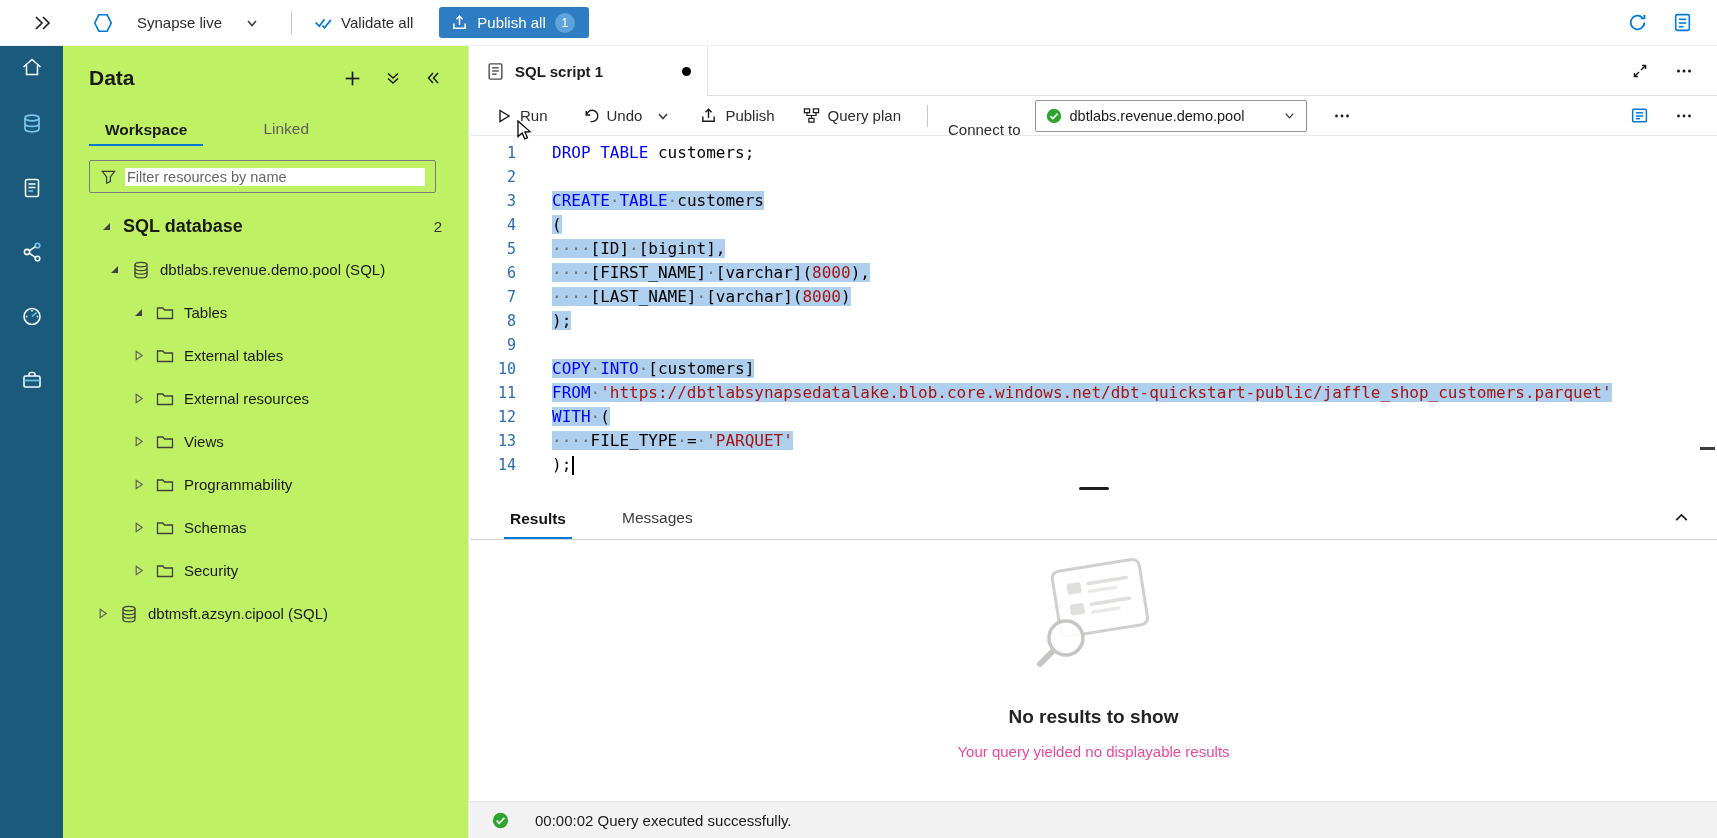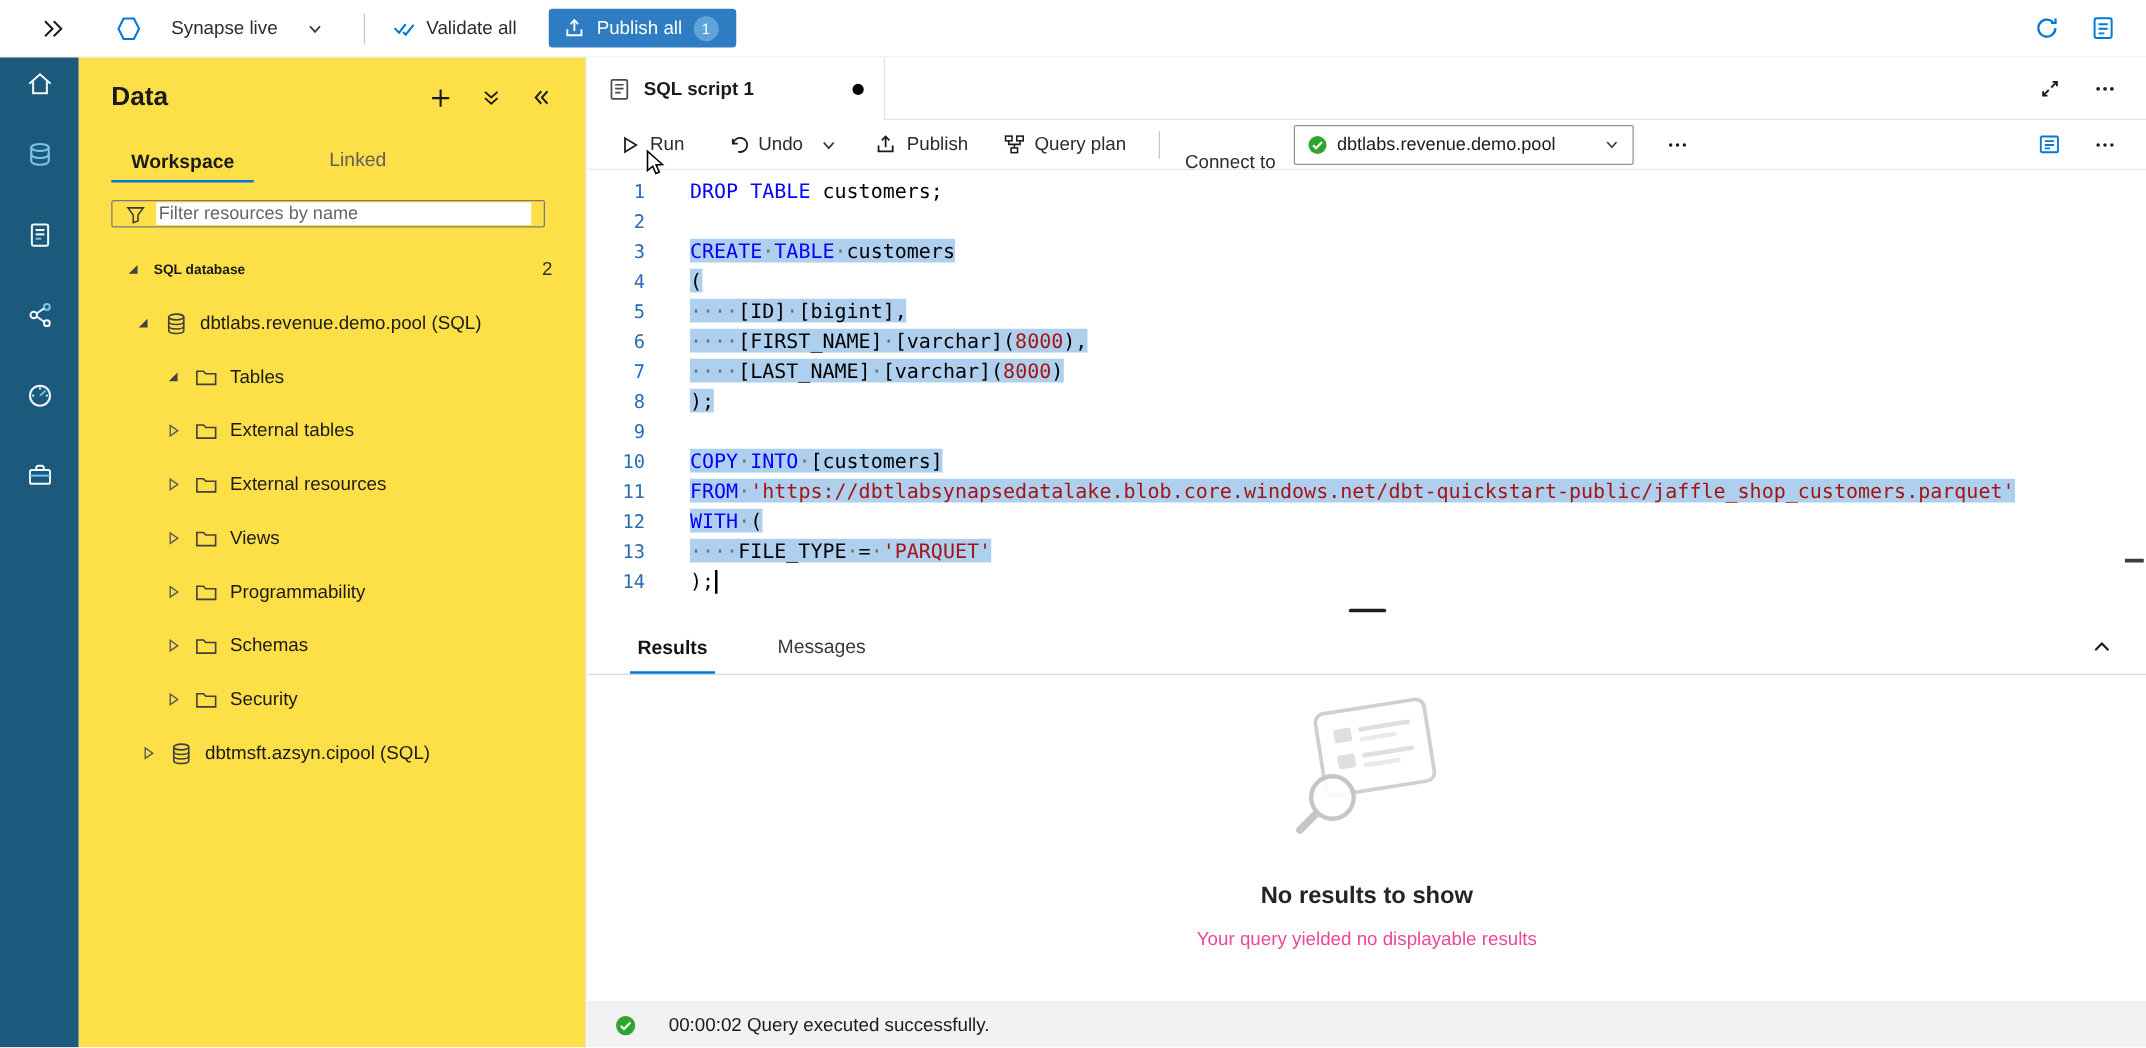--- a/index.html
+++ b/index.html
@@ -20,37 +20,37 @@
          background:#5ea4da;color:#fff;font-size:12px;}
   .spacer{flex:1;}
   .tb-right{display:flex;align-items:center;gap:24px;margin-right:24px;}
 
   
   .rail{position:absolute;left:0;top:46px;width:63px;bottom:0;background:var(--rail,#1b5a7c);display:flex;flex-direction:column;align-items:center;}
   .rail-item{width:63px;height:64px;display:flex;align-items:center;justify-content:center;}
   .rail-item:first-child{height:50px;margin-top:-4px;}
 
   
-  .explorer{position:absolute;left:63px;top:46px;width:406px;bottom:0;background:#fde047;border-right:1px solid #e5e5e5;box-sizing:border-box;}
+  .explorer{position:absolute;left:63px;top:46px;width:406px;bottom:0;background:#bef264;border-right:1px solid #e5e5e5;box-sizing:border-box;}
   .ex-header{height:64px;display:flex;align-items:center;padding:0 26px;}
   .ex-title{font-size:21px;font-weight:bold;color:#1b1a19;}
   .ex-header .spacer{flex:1;}
   .ex-hicons{display:flex;align-items:center;gap:22px;}
   .ex-tabs{height:36px;display:flex;gap:44px;padding:0 26px;align-items:flex-end;}
   .ex-tab{padding:0 16px 8px 16px;font-size:15.5px;color:#605e5c;}
   .ex-tab.active{color:#1b1a19;font-weight:bold;border-bottom:2.5px solid var(--accent,#0078d4);padding-bottom:5.5px;}
-  .ex-filter{margin:14px 32px 0 26px;height:22px;border:1px solid #7a7a7a;border-radius:2px;display:flex;align-items:center;padding:0 10px;gap:8px;box-sizing:border-box;}
+  .ex-filter{margin:14px 32px 0 26px;height:33px;border:1px solid #7a7a7a;border-radius:2px;display:flex;align-items:center;padding:0 10px;gap:8px;box-sizing:border-box;}
   .ex-filter input{border:none;outline:none;flex:1;font-size:14.5px;color:#1b1a19;font-family:inherit;}
   .ex-filter input::placeholder{color:#666;}
   .tree{margin-top:12px;}
   .tree-row{height:43px;display:flex;align-items:center;gap:9px;box-sizing:border-box;cursor:pointer;}
   .t-glyph{width:15px;flex:none;display:flex;justify-content:center;}
   .t-icon{flex:none;display:flex;}
   .t-label{font-size:15px;color:#1b1a19;white-space:nowrap;}
-  .t-label.bold{font-weight:bold;font-size:11px;}
+  .t-label.bold{font-weight:bold;font-size:18px;}
   .t-count{margin-left:auto;margin-right:26px;font-size:15px;color:#323130;}
 
   
   .main{position:absolute;left:470px;top:46px;right:0;bottom:0;display:flex;flex-direction:column;background:#fff;}
   .tabbar{height:50px;position:relative;display:flex;flex:none;}
   .doc-tab{width:238px;display:flex;align-items:center;gap:10px;padding:0 16px 0 16px;border-right:1px solid #e1e1e1;box-sizing:border-box;}
   .doc-tab .t-title{font-size:15px;font-weight:bold;color:#1b1a19;}
   .dirty-dot{width:9px;height:9px;border-radius:50%;background:#000;margin-left:auto;}
   .tabbar-line{position:absolute;left:238px;right:0;bottom:0;height:1px;background:#e1e1e1;}
   .tabbar-icons{margin-left:auto;display:flex;align-items:center;gap:26px;margin-right:24px;}
@@ -352,21 +352,21 @@
               <polygon points="4.5,2.5 11,7 4.5,11.5" fill="none" stroke="#5c5c5c" stroke-width="1.2"></polygon>
             </svg>
           </span>
           <span class="t-icon">
             <svg width="20" height="20" viewBox="0 0 20 20" fill="none" stroke="#423f3d" stroke-width="1.3">
               <path d="M2.5 5 H7.8 L9.6 7 H17.5 V15.5 H2.5 Z"></path>
             </svg>
           </span>
           <span class="t-label">Security</span>
         </div>
-        <div class="tree-row" style="padding-left: 48px;">
+        <div class="tree-row" style="padding-left: 32px;">
           <span class="t-glyph">
             <svg width="13" height="13" viewBox="0 0 14 14">
               <polygon points="4.5,2.5 11,7 4.5,11.5" fill="none" stroke="#5c5c5c" stroke-width="1.2"></polygon>
             </svg>
           </span>
           <span class="t-icon">
             <svg width="20" height="20" viewBox="0 0 20 20" fill="none" stroke="#423f3d" stroke-width="1.3">
               <ellipse cx="10" cy="4.6" rx="6" ry="2.3"></ellipse>
               <path d="M4 4.6 V15.4 C4 16.8 6.7 17.8 10 17.8 C13.3 17.8 16 16.8 16 15.4 V4.6"></path>
               <path d="M4 8.2 C4 9.6 6.7 10.6 10 10.6 C13.3 10.6 16 9.6 16 8.2"></path>

